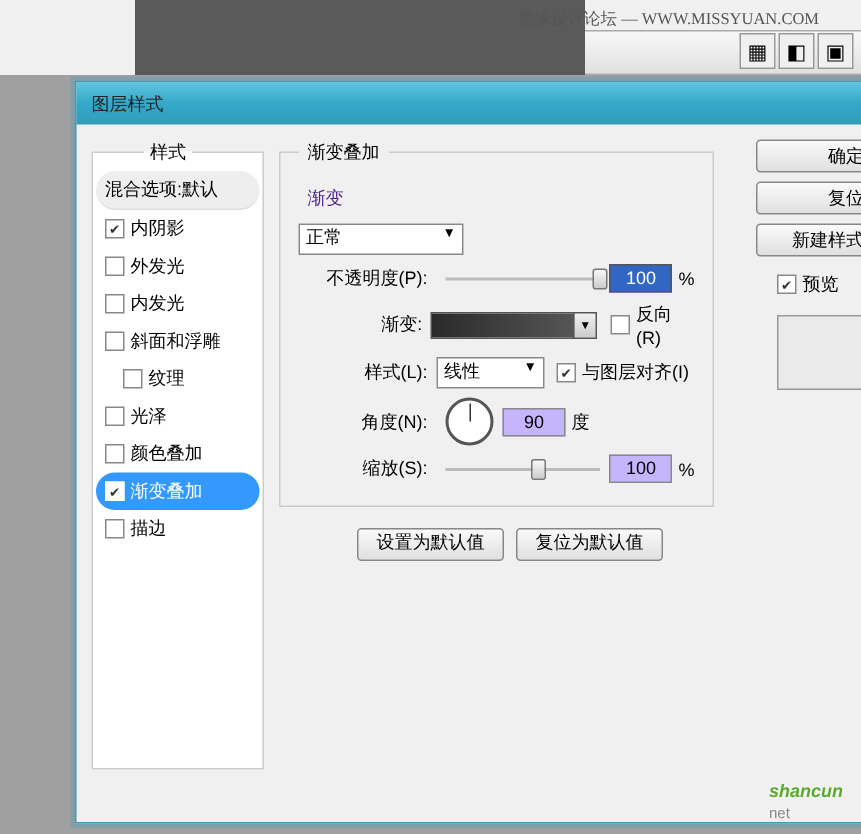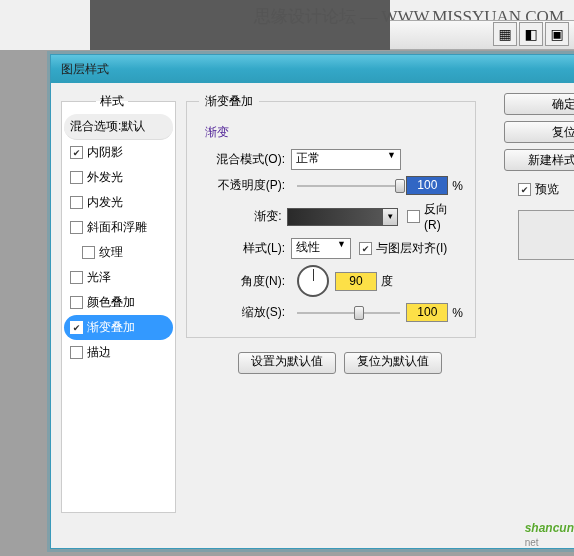--- a/index.html
+++ b/index.html
@@ -1,20 +1,20 @@
 <!DOCTYPE html>
 <html><head>
 <meta charset="utf-8">
 <style>
 * { box-sizing: border-box; margin: 0; padding: 0; font-family: "Microsoft YaHei", SimSun, sans-serif; font-size: 12px; }
 body { background: #a0a0a0; width: 574px; height: 556px; overflow: hidden; position: relative; }
 
 .bg-top { position: absolute; top: 0; left: 0; right: 0; height: 50px; background: #f0f0f0; }
 .bg-top-dark { position: absolute; top: 0; left: 90px; width: 300px; height: 50px; background: #5a5a5a; }
-.watermark-top { position: absolute; top: 5px; right: 10px; font-size: 17px; color: #555; font-family: SimSun; }
+.watermark-top { position: absolute; top: 5px; right: 28px; font-size: 11px; color: #555; font-family: SimSun; }
 .toolbar-bg { position: absolute; top: 20px; left: 390px; right: 0; height: 30px; background: linear-gradient(#f8f8f8,#e0e0e0); border-top: 1px solid #aaa; border-bottom: 1px solid #aaa; }
 .toolbar-icons { position: absolute; top: 22px; right: 5px; display: flex; gap: 2px; }
 .tb-icon { width: 24px; height: 24px; border: 1px solid #999; background: #f0f0f0; display: flex; align-items: center; justify-content: center; font-size: 14px; }
 
 .dialog { position: absolute; top: 54px; left: 50px; width: 540px; height: 495px; background: #f0f0f0; border: 1px solid #3a9aba; box-shadow: 0 0 0 3px rgba(60,160,190,0.3); }
 .titlebar { height: 28px; background: linear-gradient(#5ec5e0, #34a8c8 50%, #2e9dbb); display: flex; align-items: center; padding-left: 10px; color: #222; font-size: 12px; }
 .dialog-body { display: flex; padding: 10px; gap: 10px; height: calc(100% - 28px); }
 
 .left-panel { width: 115px; }
 .left-fieldset { border: 1px solid #ccc; padding: 4px 2px; height: 420px; background: #fff; }
@@ -31,36 +31,36 @@
 .main-fieldset { border: 1px solid #ccc; padding: 10px 12px; width: 290px; height: 245px; position: relative; }
 .main-fieldset legend { padding: 0 6px; }
 .sub-label { color: #4c1d95; margin: 4px 0 8px 6px; }
 .row { display: flex; align-items: center; margin: 6px 0; }
 .rlabel { width: 92px; text-align: right; padding-right: 6px; }
 select, .combo { height: 21px; border: 1px solid #888; background: #fff; padding: 0 4px; font-size: 12px; }
 .combo { width: 110px; display: flex; align-items: flex-start; justify-content: space-between; }
 .combo .arrow { font-size: 9px; }
 .slider-track { flex: 1; height: 2px; background: #bbb; position: relative; margin: 0 6px; max-width: 110px; }
 .slider-thumb { position: absolute; top: -6px; width: 10px; height: 14px; background: linear-gradient(#f8f8f8,#ccc); border: 1px solid #777; border-radius: 2px; }
-.numbox { width: 42px; height: 19px; border: 1px solid #888; background: #fde047; text-align: center; line-height: 17px; }
+.numbox { width: 42px; height: 19px; border: 1px solid #888; background: #c4b5fd; text-align: center; line-height: 17px; }
 .numbox.sel { background: #3166c4; color: #fff; border-color: #555; }
 .unit { margin-left: 4px; }
 .grad-preview { width: 100px; height: 18px; border: 1px solid #555; background: linear-gradient(to right, #2a2a2a, #555); }
 .grad-dd { width: 16px; height: 18px; border: 1px solid #555; background: linear-gradient(#f0f0f0,#ccc); display: flex; align-items: center; justify-content: center; font-size: 8px; margin-left: -1px; }
 .angle-dial { width: 32px; height: 32px; border: 2px solid #555; border-radius: 50%; background: #fff; position: relative; margin: 0 6px; }
 .angle-dial::after { content: ""; position: absolute; left: 50%; top: 2px; width: 1px; height: 12px; background: #333; transform-origin: bottom; }
 .buttons-row { margin-top: 14px; display: flex; gap: 8px; justify-content: center; }
 .btn { height: 22px; padding: 0 12px; border: 1px solid #888; background: linear-gradient(#fafafa,#e0e0e0); border-radius: 3px; cursor: pointer; display: inline-flex; align-items: flex-start; }
 
 .right-panel { width: 75px; display: flex; flex-direction: column; gap: 6px; }
 .rbtn { height: 22px; border: 1px solid #888; background: linear-gradient(#fafafa,#e0e0e0); border-radius: 3px; display: flex; align-items: center; justify-content: flex-end; padding-right: 2px; cursor: pointer; overflow: hidden; white-space: nowrap; }
 .rcheck-row { display: flex; align-items: center; gap: 4px; margin-top: 4px; padding-left: 14px; }
 .preview-box { width: 60px; height: 50px; border: 1px solid #999; background: #eaeaea; margin-top: 6px; margin-left: 14px; }
 
-.watermark { position: absolute; bottom: 8px; right: 0; font-size: 20px; font-weight: bold; font-style: italic; color: #5aa82f; text-shadow: 0 0 2px #fff; pointer-events: none; }
+.watermark { position: absolute; bottom: 8px; right: 12px; font-size: 20px; font-weight: bold; font-style: italic; color: #5aa82f; text-shadow: 0 0 2px #fff; pointer-events: none; }
 .watermark .sub { font-size: 10px; color: #888; display: block; text-align: left; font-style: normal; font-weight: normal; }
 </style>
 </head>
 <body>
 
 <div class="bg-top"></div>
 <div class="bg-top-dark"></div>
 <div class="watermark-top">思缘设计论坛 — WWW.MISSYUAN.COM</div>
 <div class="toolbar-bg"></div>
 <div class="toolbar-icons">
@@ -121,21 +121,20 @@
           </div>
       </fieldset>
     </div>
 
     <div class="main-panel">
       <fieldset class="main-fieldset">
         <legend>渐变叠加</legend>
         <div class="sub-label">渐变</div>
 
         <div class="row">
-          <div class="rlabel">混合模式(O):</div>
           <div class="combo" style="width:110px">
             <span>正常</span>
               <span class="arrow">▼</span>
           </div>
         </div>
 
         <div class="row">
           <div class="rlabel">不透明度(P):</div>
           <div class="slider-track">
               <div class="slider-thumb" style="left:calc(100% - 5px)"></div>
@@ -148,21 +147,21 @@
           <div class="rlabel">渐变:</div>
           <div class="grad-preview"></div>
           <div class="grad-dd">▼</div>
           <span style="width:10px"></span>
           <span class="chk"></span>
           <span style="margin-left:4px">反向(R)</span>
         </div>
 
         <div class="row">
           <div class="rlabel">样式(L):</div>
-          <div class="combo" style="width:60px">
+          <div class="combo" style="width:72px">
             <span>线性</span>
               <span class="arrow">▼</span>
           </div>
           <span style="width:8px"></span>
           <span class="chk checked"></span>
           <span style="margin-left:4px">与图层对齐(I)</span>
         </div>
 
         <div class="row">
           <div class="rlabel">角度(N):</div>

